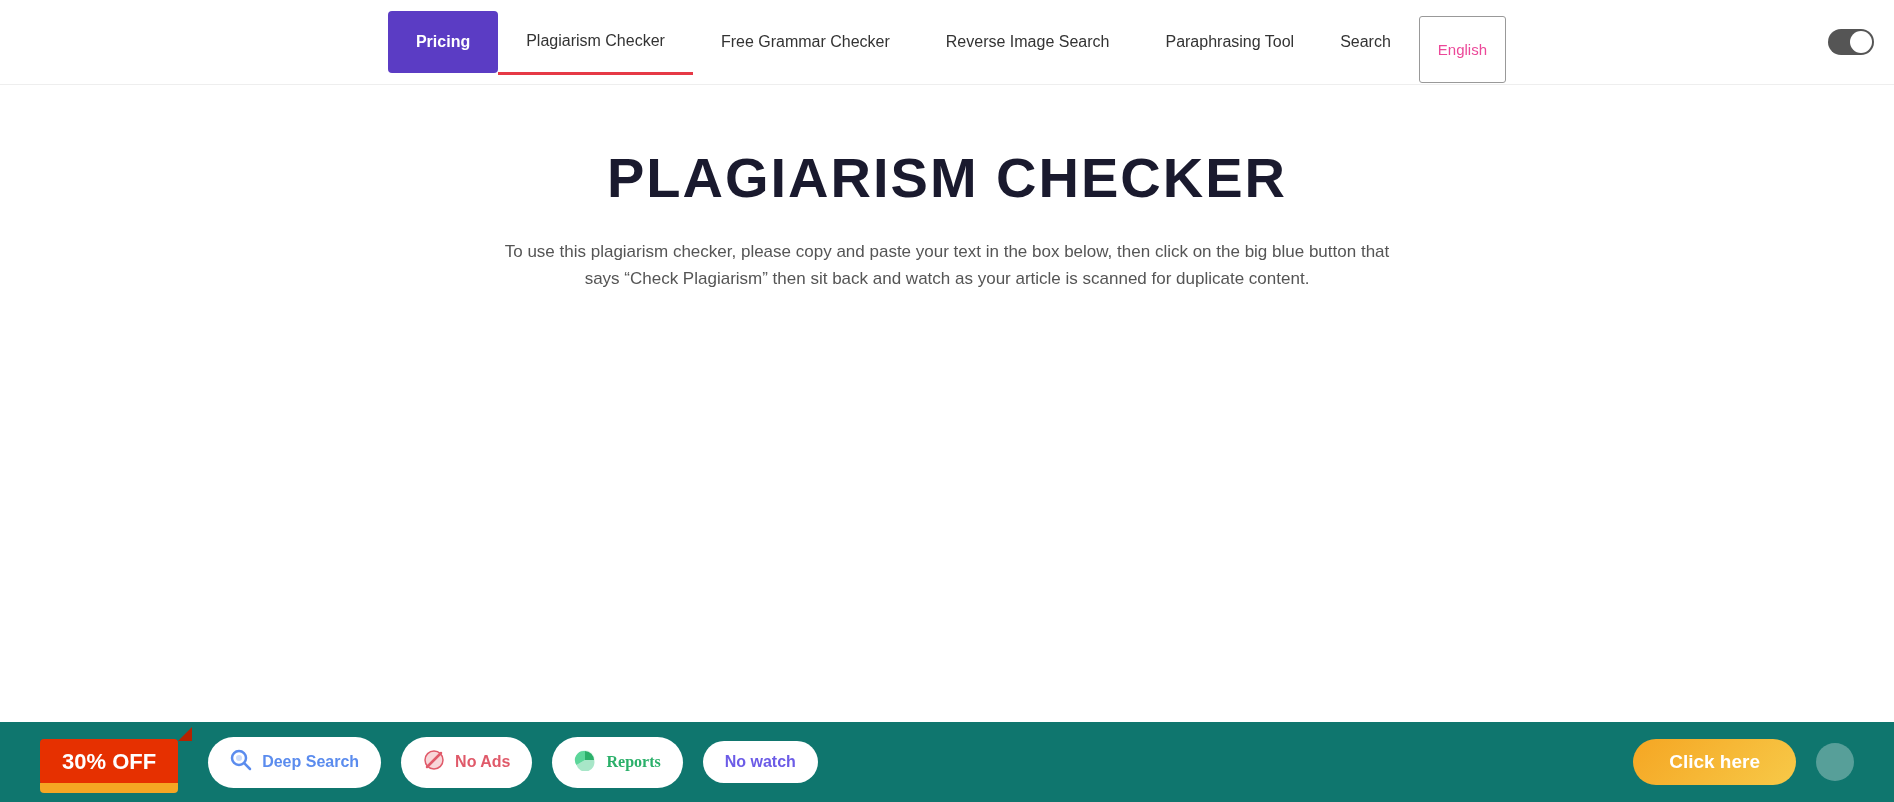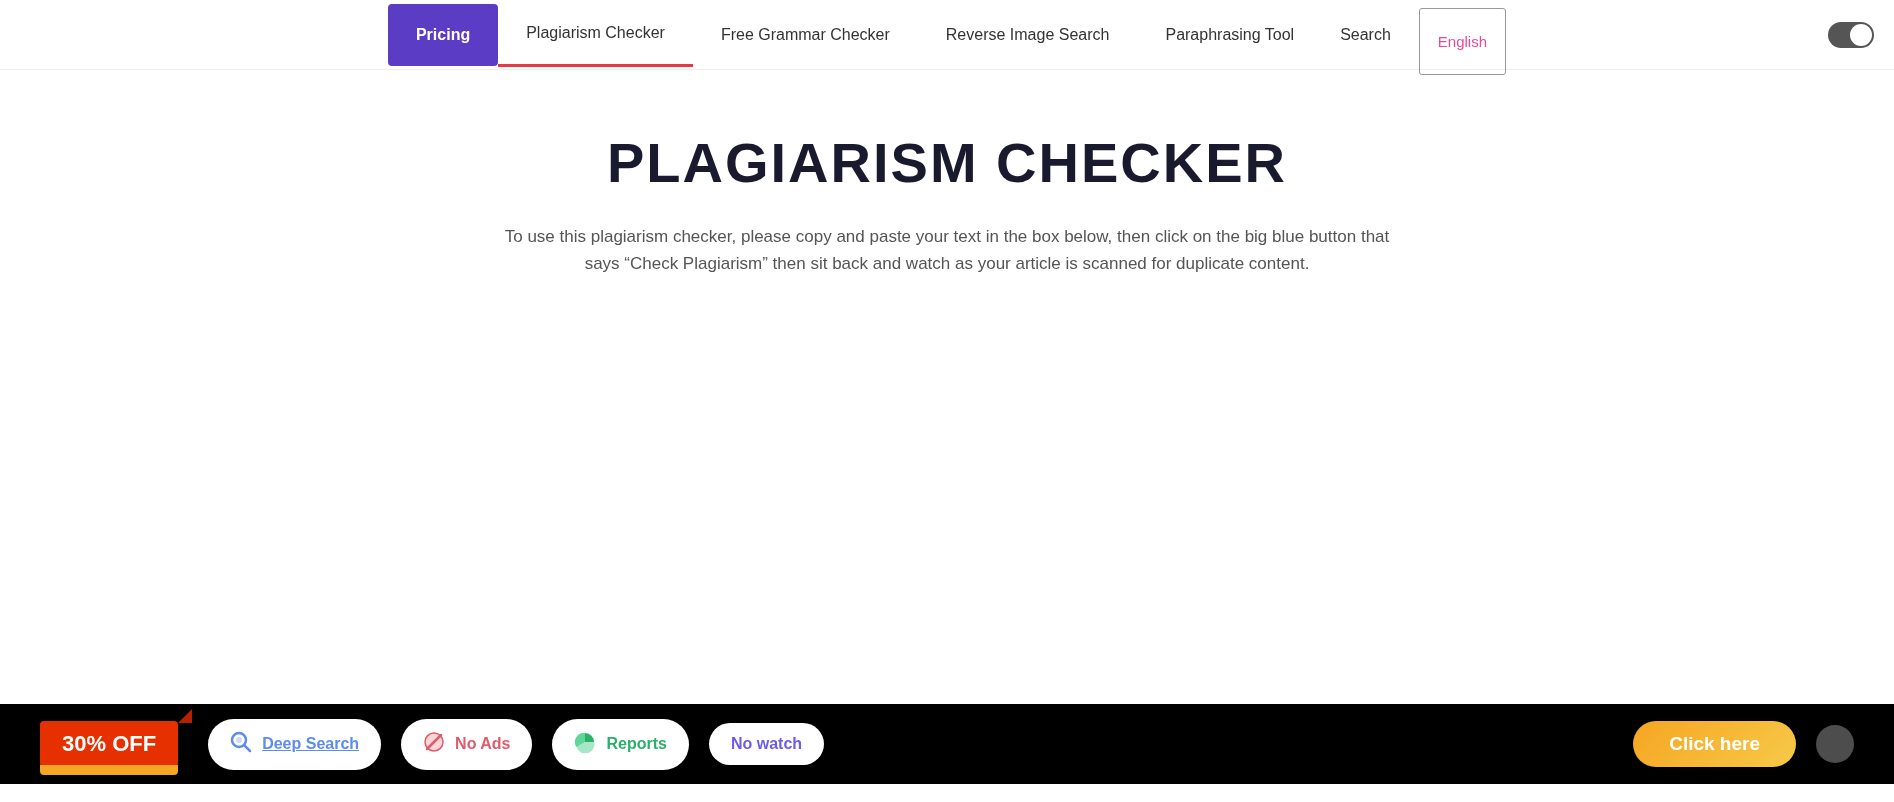--- a/index.html
+++ b/index.html
@@ -5,21 +5,21 @@
     * { box-sizing: border-box; margin: 0; padding: 0; }
     body { font-family: Arial, sans-serif; background: #fff; overflow-x: hidden; }
 
     
     .navbar {
       display: flex;
       align-items: center;
       justify-content: center;
       border-bottom: 1px solid #eee;
       padding: 0 20px;
-      height: 70px;
+      height: 85px;
       position: relative;
     }
     .nav-items {
       display: flex;
       align-items: center;
       gap: 0;
     }
     .nav-item {
       padding: 22px 28px;
       font-size: 16px;
@@ -102,24 +102,24 @@
     
     .textarea-area {
       margin: 40px auto 0;
       max-width: 1200px;
       min-height: 250px;
     }
 
     
     .bottom-bar {
       position: fixed;
-      bottom: 18px;
+      bottom: 0;
       left: 0;
       width: 100%;
-      background: #000000;
+      background: #0f766e;
       display: flex;
       align-items: center;
       padding: 12px 40px;
       gap: 20px;
       z-index: 100;
       height: 80px;
     }
     .discount-badge {
       position: relative;
       background: #e63000;
@@ -161,23 +161,23 @@
       padding: 12px 22px;
       font-size: 16px;
       font-weight: 700;
       color: #333;
       flex-shrink: 0;
       cursor: pointer;
     }
     .feature-pill .pill-icon {
       font-size: 20px;
     }
-    .pill-deep-search { color: #5b8cee; text-decoration: underline; }
+    .pill-deep-search { color: #5b8cee; }
     .pill-no-ads { color: #e05a6a; }
-    .pill-reports { color: #2bb06a; }
+    .pill-reports { color: #2bb06a; font-family: Liberation Serif, serif; }
     .pill-no-limits-text { color: #6c5ce7; font-weight: 800; }
     .click-here-btn {
       margin-left: auto;
       background: linear-gradient(135deg, #f5a623, #f7c948);
       color: #fff;
       font-size: 19px;
       font-weight: 800;
       border: none;
       border-radius: 30px;
       padding: 12px 36px;

